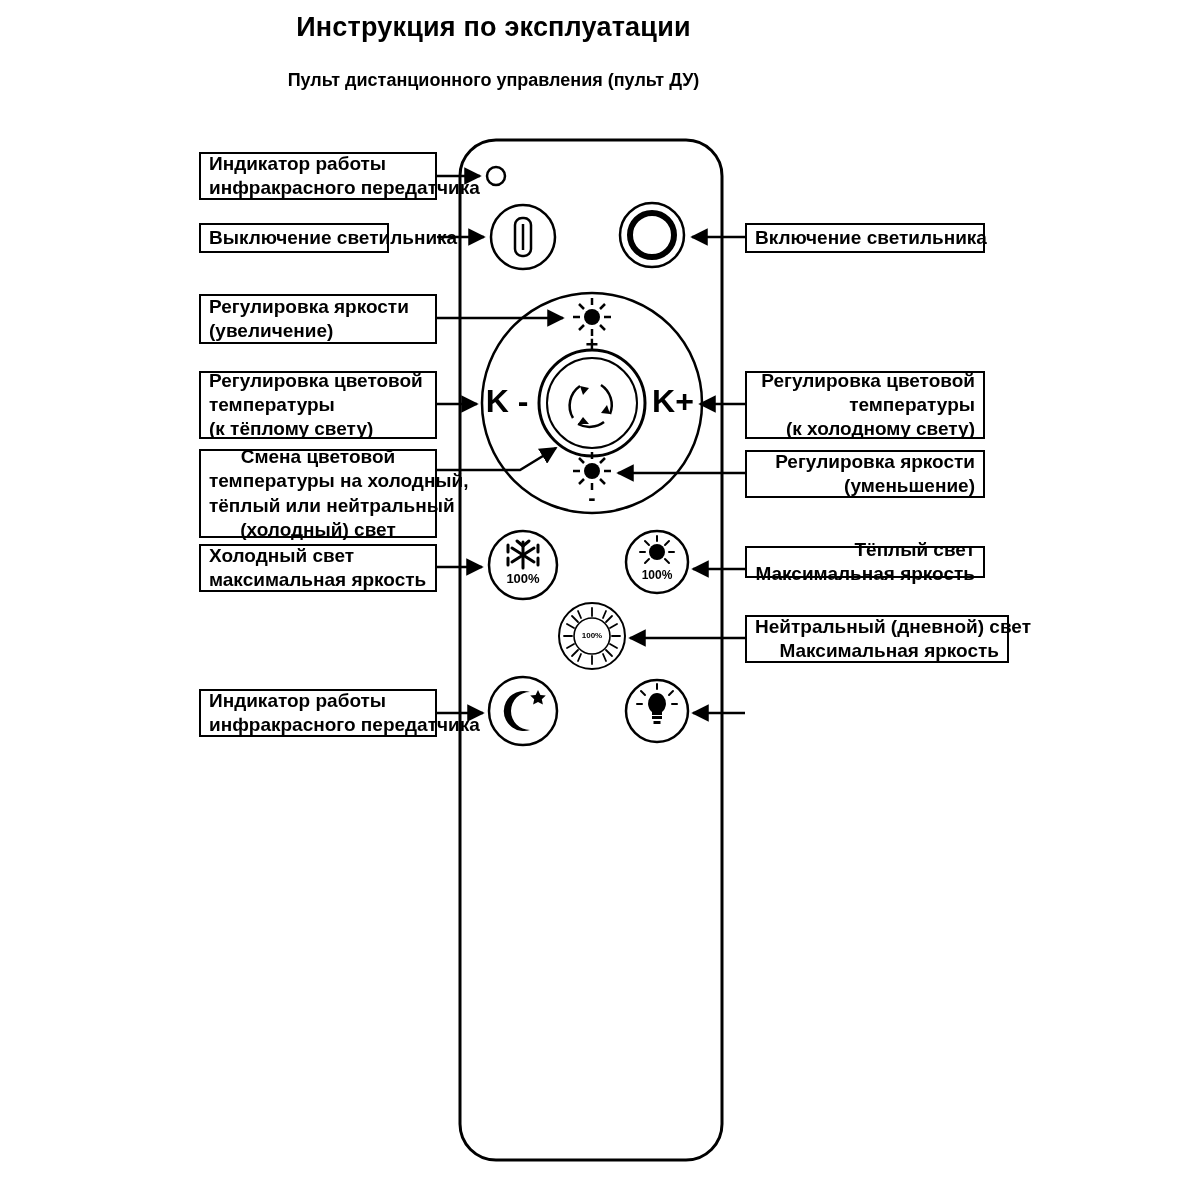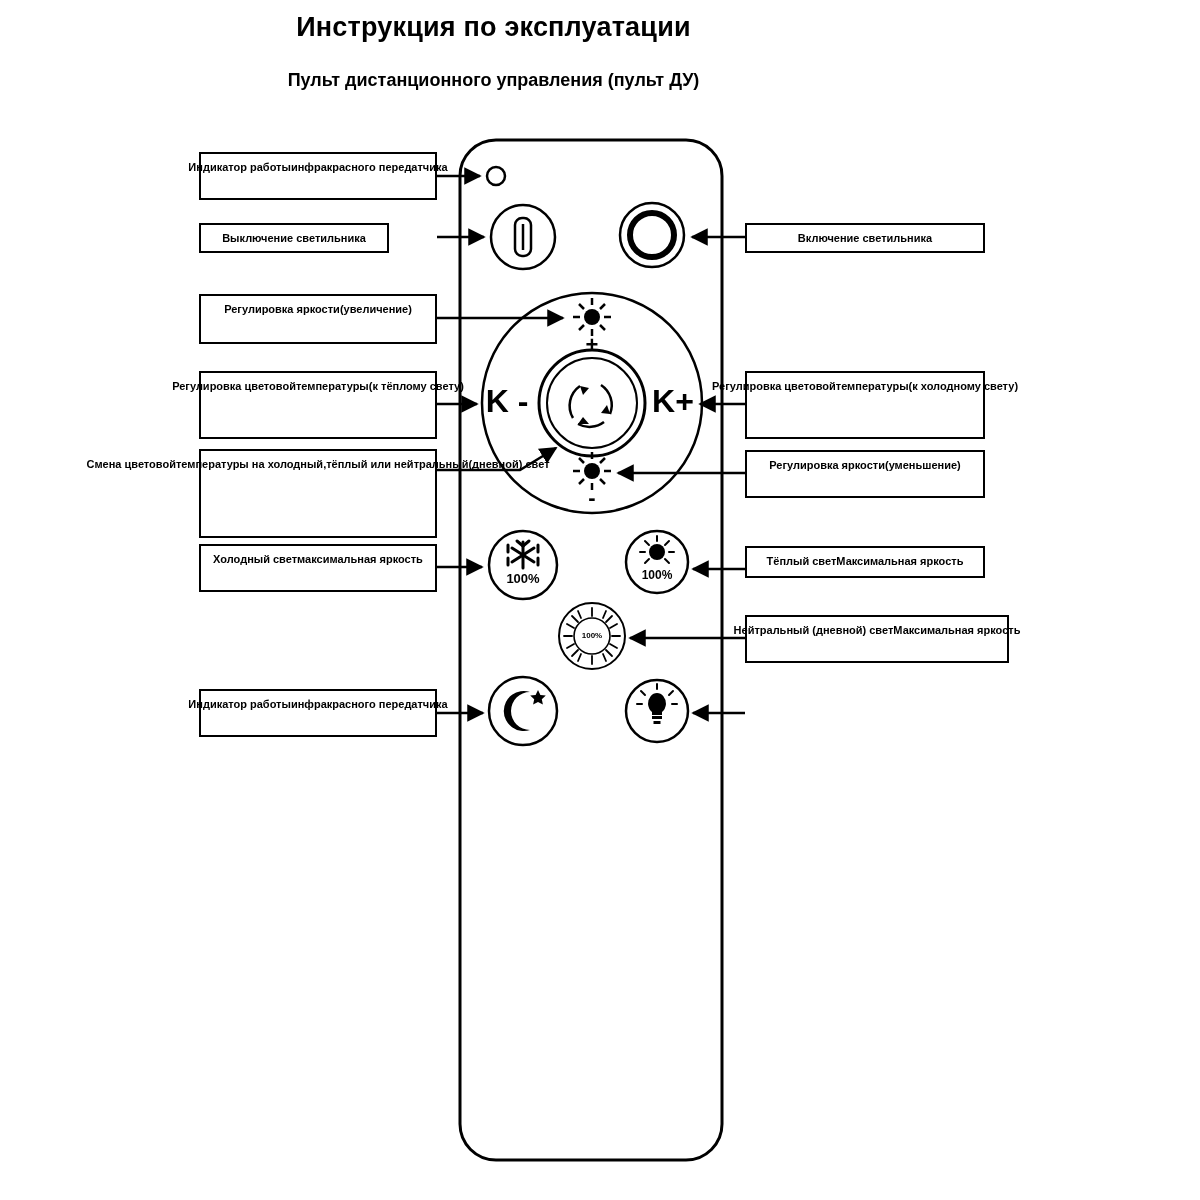--- a/index.html
+++ b/index.html
@@ -37,25 +37,26 @@
     top: 70px;
     font-size: 18px;
   }
 
   
   .callout {
     position: absolute;
     border: 2px solid #000;
     background: #fff;
     box-sizing: border-box;
-    font-size: 11px;
+    font-size: 19px;
     font-weight: bold;
     line-height: 1.28;
     padding: 6px 8px;
     display: flex;
+    flex-direction: column;
     justify-content: center;
   }
   .callout.left  { text-align: left; }
   .callout.right { text-align: right; }
   .callout span { display: block; white-space: pre; }
 
   
   svg.overlay {
     position: absolute;
     left: 0; top: 0;
@@ -259,21 +260,21 @@
   <div class="callout left" style="left:199px; top:371px; width:238px; height:68px;">
     <span>Регулировка цветовой</span>
     <span>температуры</span>
     <span>(к тёплому свету)</span>
   </div>
 
   <div class="callout left" style="left:199px; top:449px; width:238px; height:89px;text-align:center;">
     <span>Смена цветовой</span>
     <span>температуры на холодный,</span>
     <span>тёплый или нейтральный</span>
-    <span>(дневной) свет</span>
+    <span>(холодный) свет</span>
   </div>
 
   <div class="callout left" style="left:199px; top:544px; width:238px; height:48px;">
     <span>Холодный свет</span>
     <span>максимальная яркость</span>
   </div>
 
   <div class="callout left" style="left:199px; top:689px; width:238px; height:48px;">
     <span>Индикатор работы</span>
     <span>инфракрасного передатчика</span>

